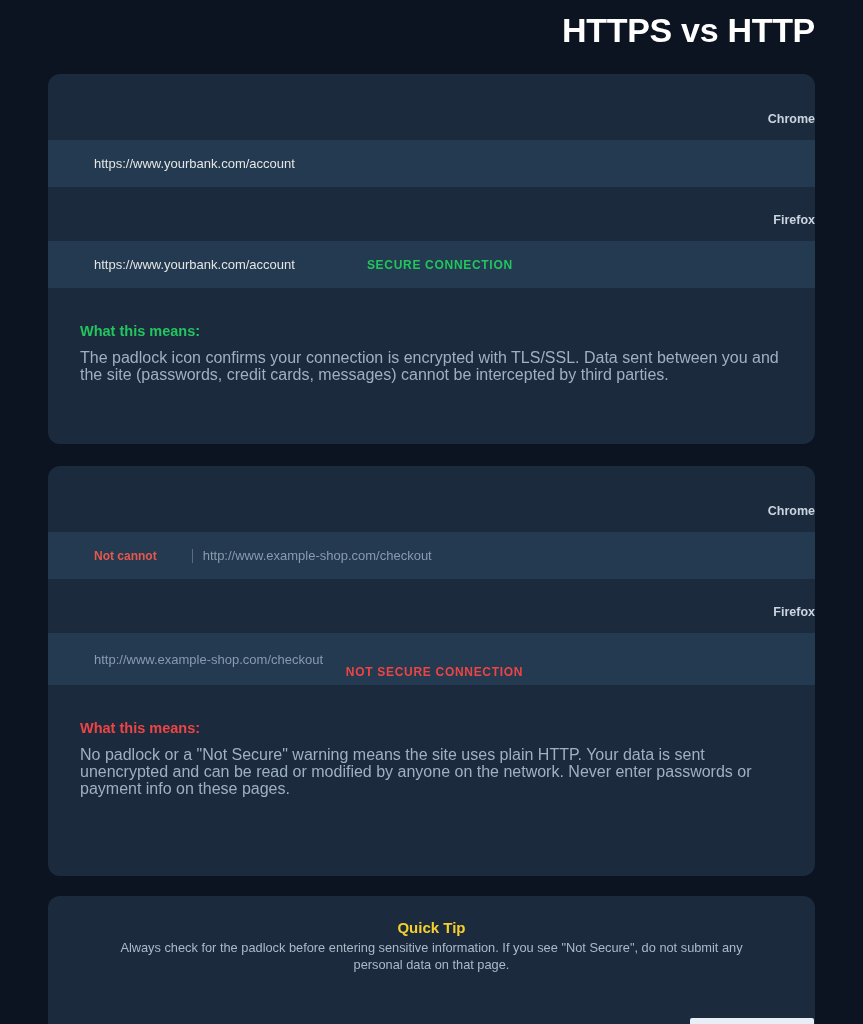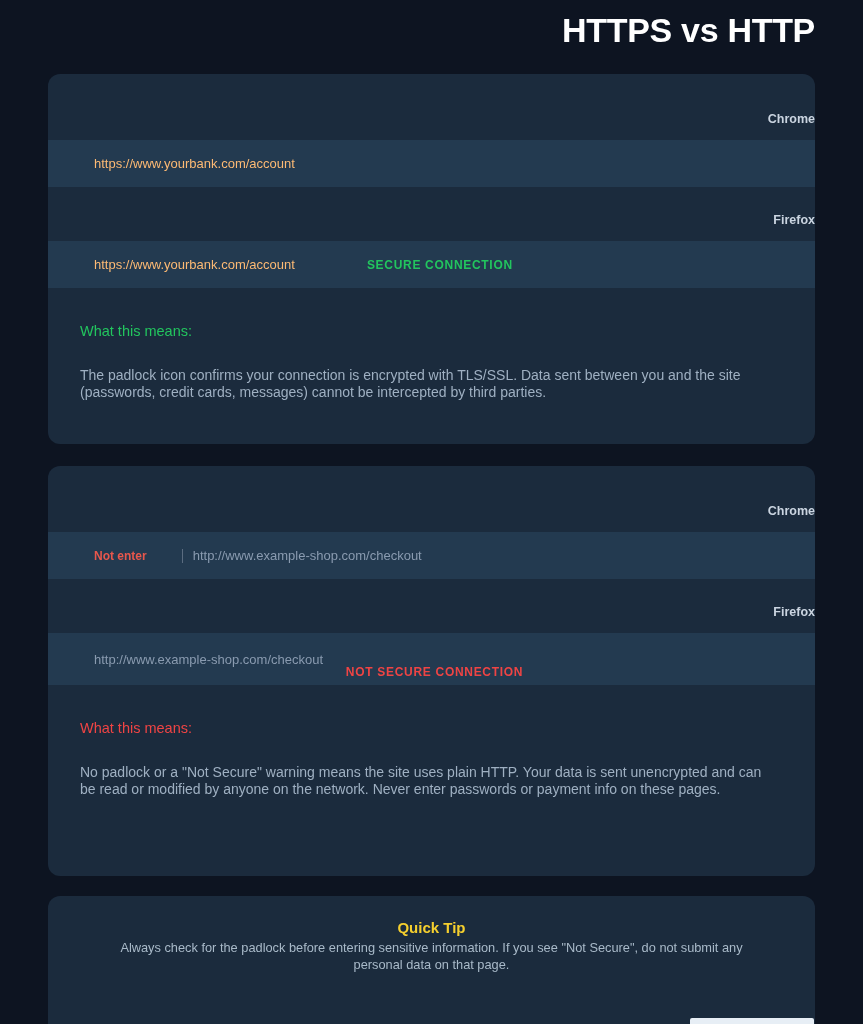--- a/index.html
+++ b/index.html
@@ -78,21 +78,21 @@
   .urlbar--tall {
     height: 52px;
     flex-direction: column;
     align-items: flex-start;
     justify-content: center;
     padding: 6px 20px 6px 46px;
   }
 
   .url-text {
     font-size: 13px;
-    color: #fdba74;
+    color: #e5e5e5;
     white-space: nowrap;
   }
   .url-text--dim { color: #8a9bb0; text-align: right; }
 
   .divider {
     display: inline-block;
     width: 1px;
     height: 14px;
     background: #5b6c80;
     margin: 0 10px 0 0;
@@ -125,31 +125,31 @@
     text-align: center;
     bottom: 6px;
   }
 
   
   .explain {
     padding: 33px 32px 0 32px;
   }
   .explain-title {
     font-size: 14.5px;
-    font-weight: normal;
+    font-weight: bold;
     line-height: 20px;
   }
   .explain-title--secure { color: #22c55e; }
   .explain-title--insecure { color: #ef4444; }
 
   .explain-body {
-    font-size: 14px;
+    font-size: 16px;
     color: #9fb0c2;
     line-height: 17px;
-    margin-top: 26px;
+    margin-top: 8px;
     max-width: 700px;
   }
 
   
   .tip-title {
     font-size: 15px;
     font-weight: bold;
     color: #f5cf2e;
     line-height: 20px;
   }
@@ -199,21 +199,21 @@
       <div class="explain-title explain-title--secure">What this means:</div>
       <div class="explain-body">The padlock icon confirms your connection is encrypted with TLS/SSL. Data sent between you and the site (passwords, credit cards, messages) cannot be intercepted by third parties.</div>
     </div>
   </div>
 
   <div class="card card--insecure">
 
     <div class="browser-label">Chrome</div>
 
     <div class="urlbar">
-      <span class="not-secure-chip">Not enter</span>
+      <span class="not-secure-chip">Not cannot</span>
       <span class="divider"></span>
       <span class="url-text url-text--dim">http://www.example-shop.com/checkout</span>
     </div>
 
     <div class="browser-label tight">Firefox</div>
 
     <div class="urlbar urlbar--tall">
       <span class="url-text url-text--dim">http://www.example-shop.com/checkout</span>
       <span class="badge badge--insecure">NOT SECURE CONNECTION</span>
     </div>

